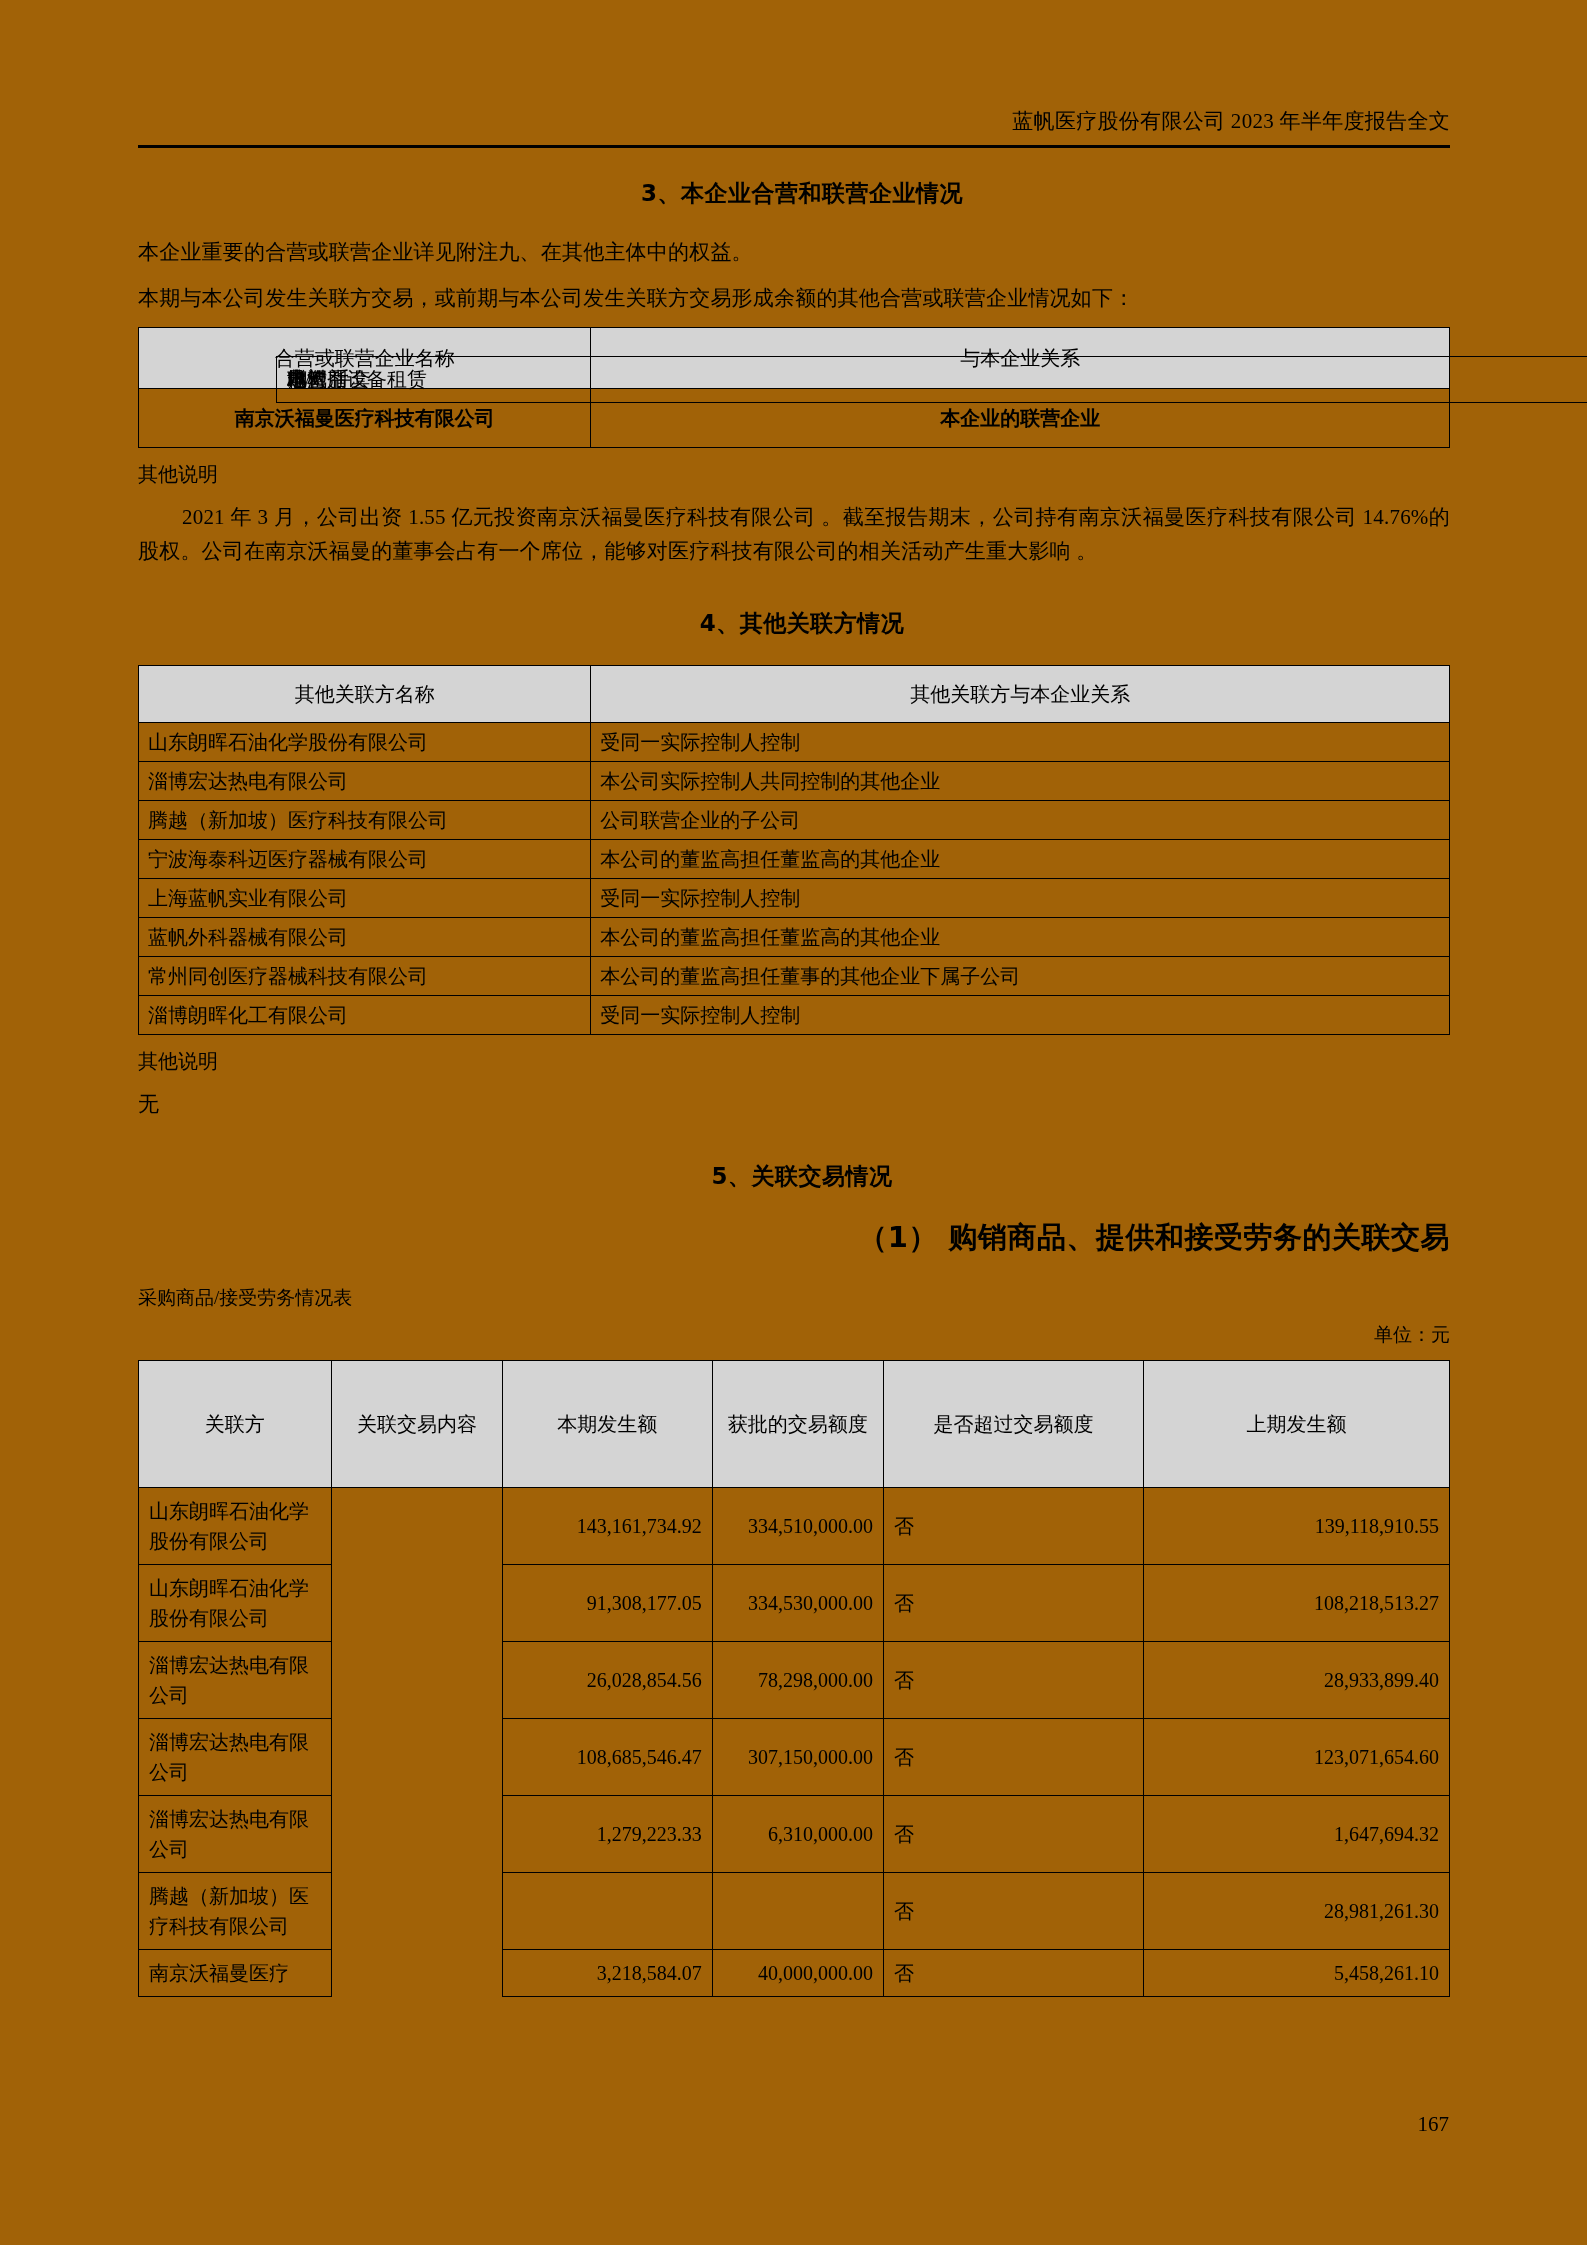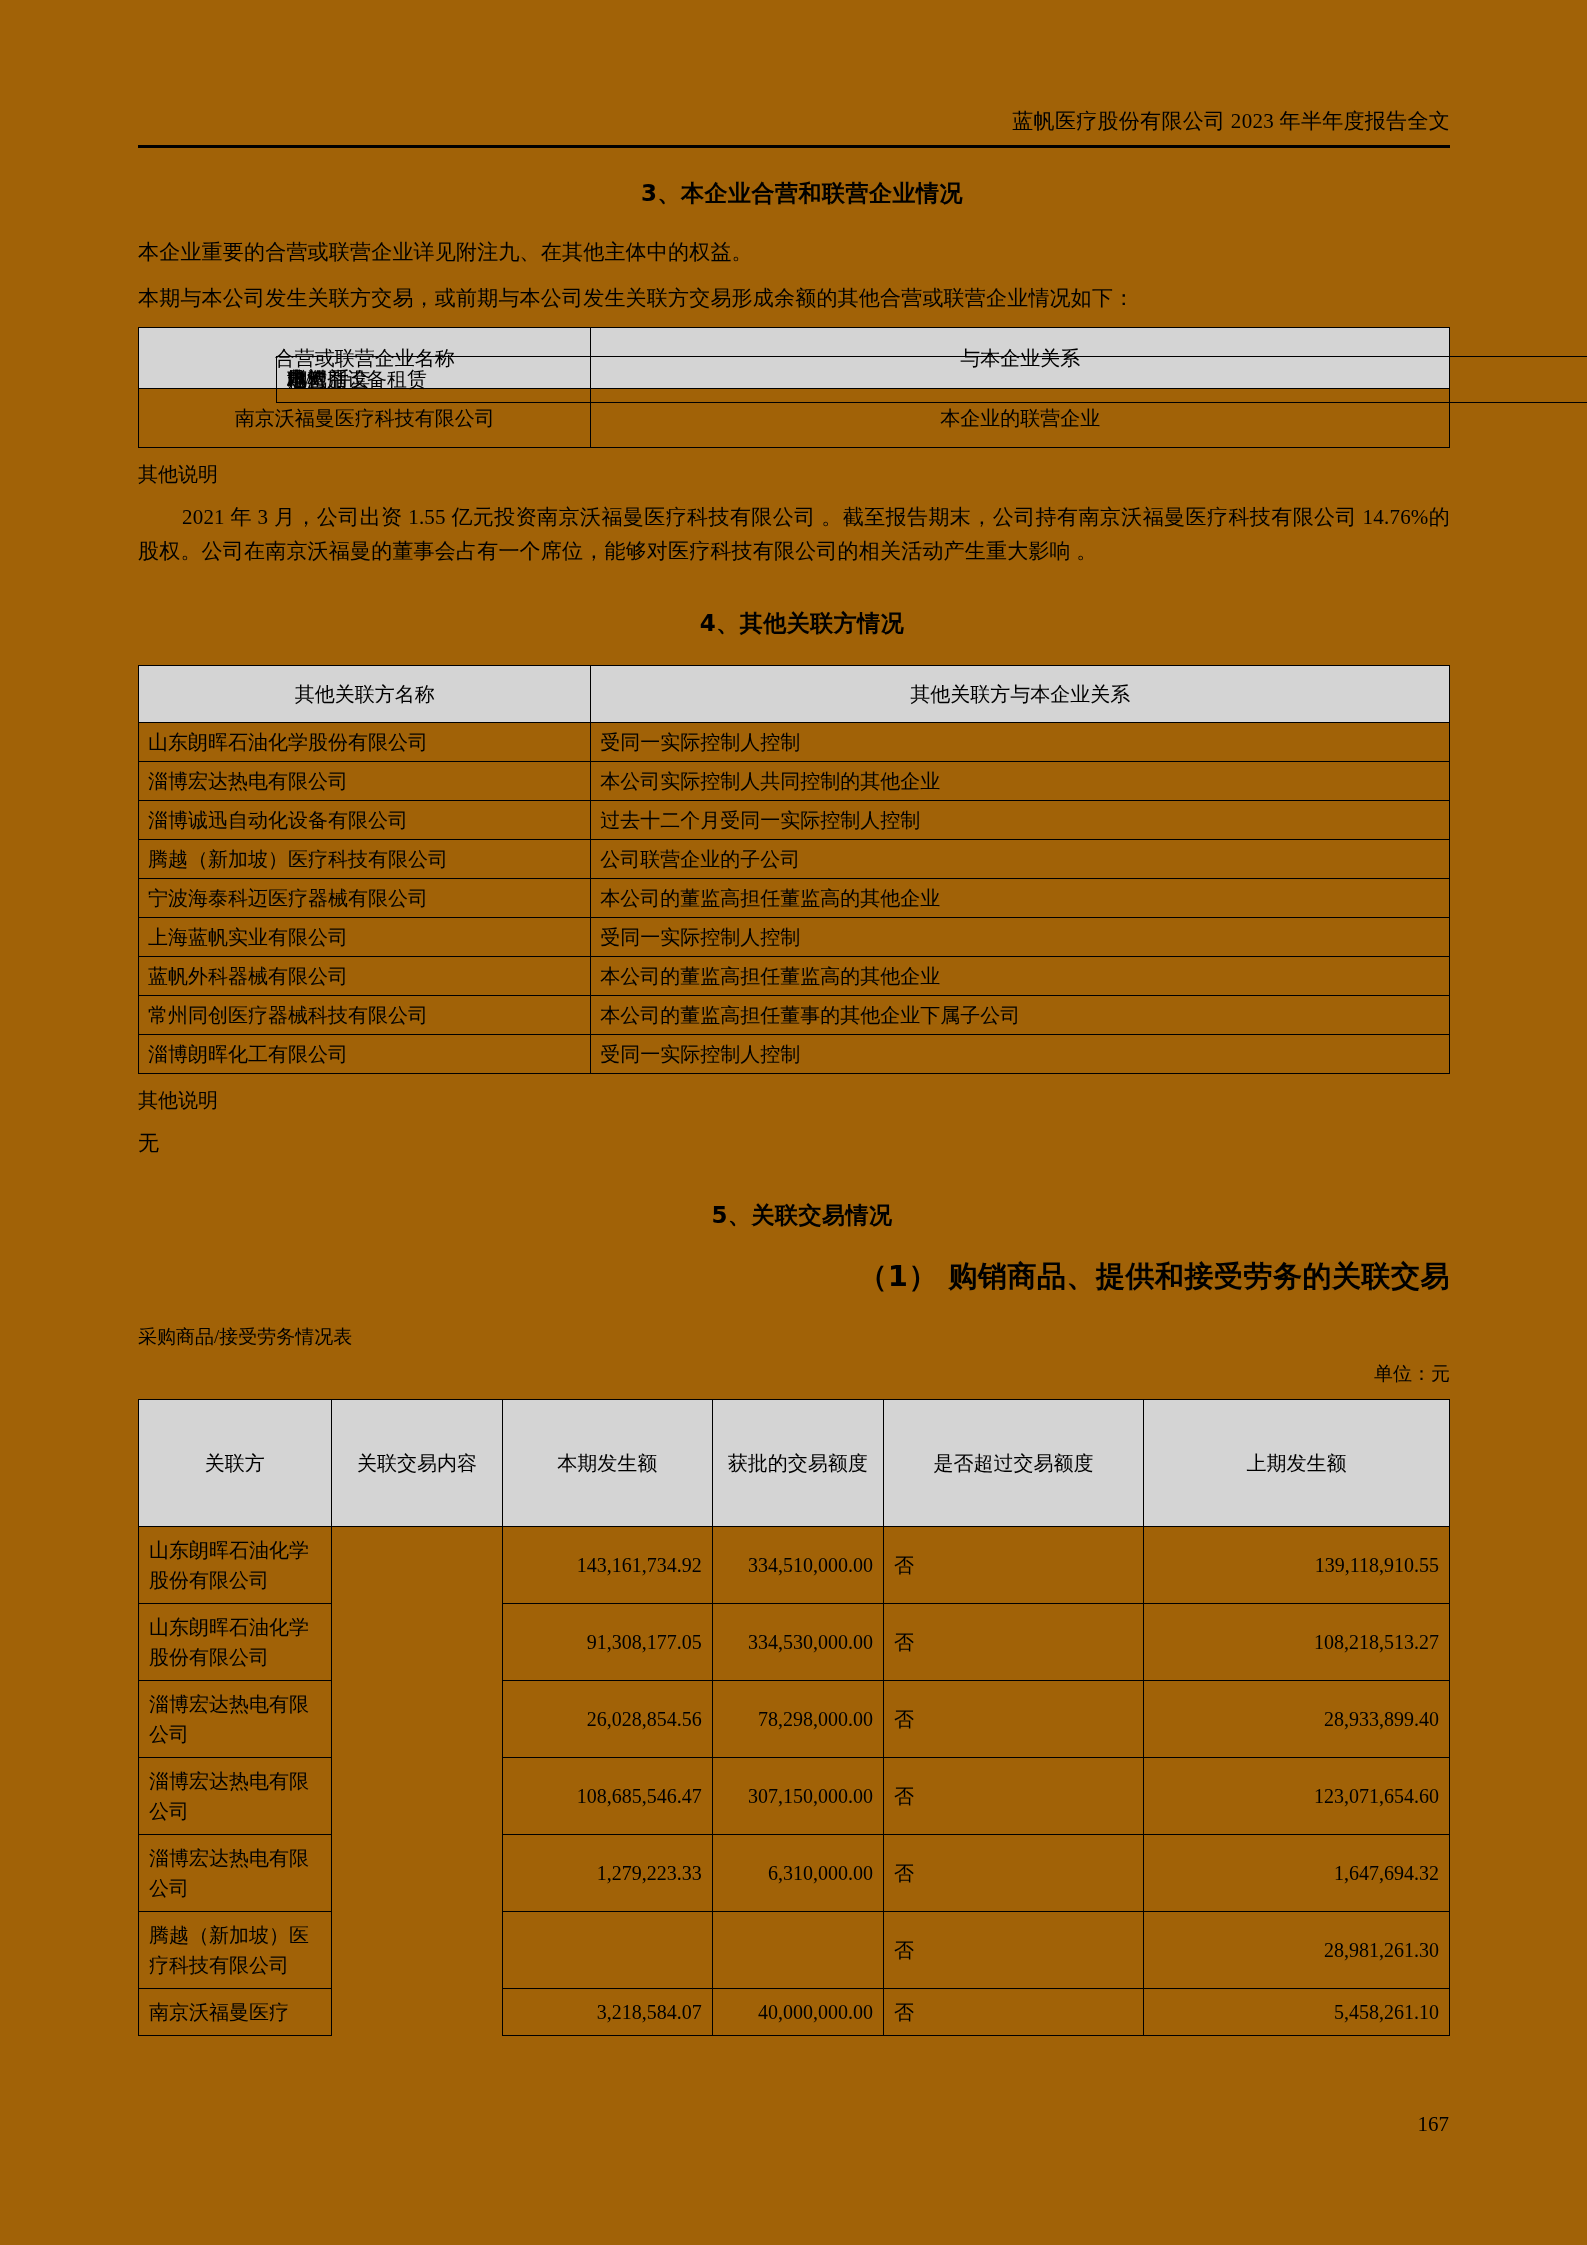--- a/index.html
+++ b/index.html
@@ -115,21 +115,21 @@
     line-height: 1.45;
     padding: 6px 9px;
     vertical-align: middle;
     word-break: break-all;
   }
   table.doc-table th {
     background: #d4d4d4;
     font-weight: normal;
     text-align: center;
   }
-  table.doc-table td.center { text-align: center; }
+  table.doc-table td.center { text-align: center; font-weight: bold; }
   table.doc-table td.left   { text-align: left; }
 
   
   table.t-party td { text-align: center; height: 46px; }
   table.t-party th { height: 48px; }
 
   
   table.t-related th { height: 44px; }
   table.t-related td { height: 30px; padding-top: 4px; padding-bottom: 4px; }
 
@@ -200,24 +200,20 @@
         </tr>
       </thead>
       <tbody>
         <tr>
           <td class="left">山东朗晖石油化学股份有限公司</td>
           <td class="left">受同一实际控制人控制</td>
         </tr>
         <tr>
           <td class="left">淄博宏达热电有限公司</td>
           <td class="left">本公司实际控制人共同控制的其他企业</td>
-        </tr>
-        <tr>
-          <td class="left">淄博诚迅自动化设备有限公司</td>
-          <td class="left">过去十二个月受同一实际控制人控制</td>
         </tr>
         <tr>
           <td class="left">腾越（新加坡）医疗科技有限公司</td>
           <td class="left">公司联营企业的子公司</td>
         </tr>
         <tr>
           <td class="left">宁波海泰科迈医疗器械有限公司</td>
           <td class="left">本公司的董监高担任董监高的其他企业</td>
         </tr>
         <tr>

